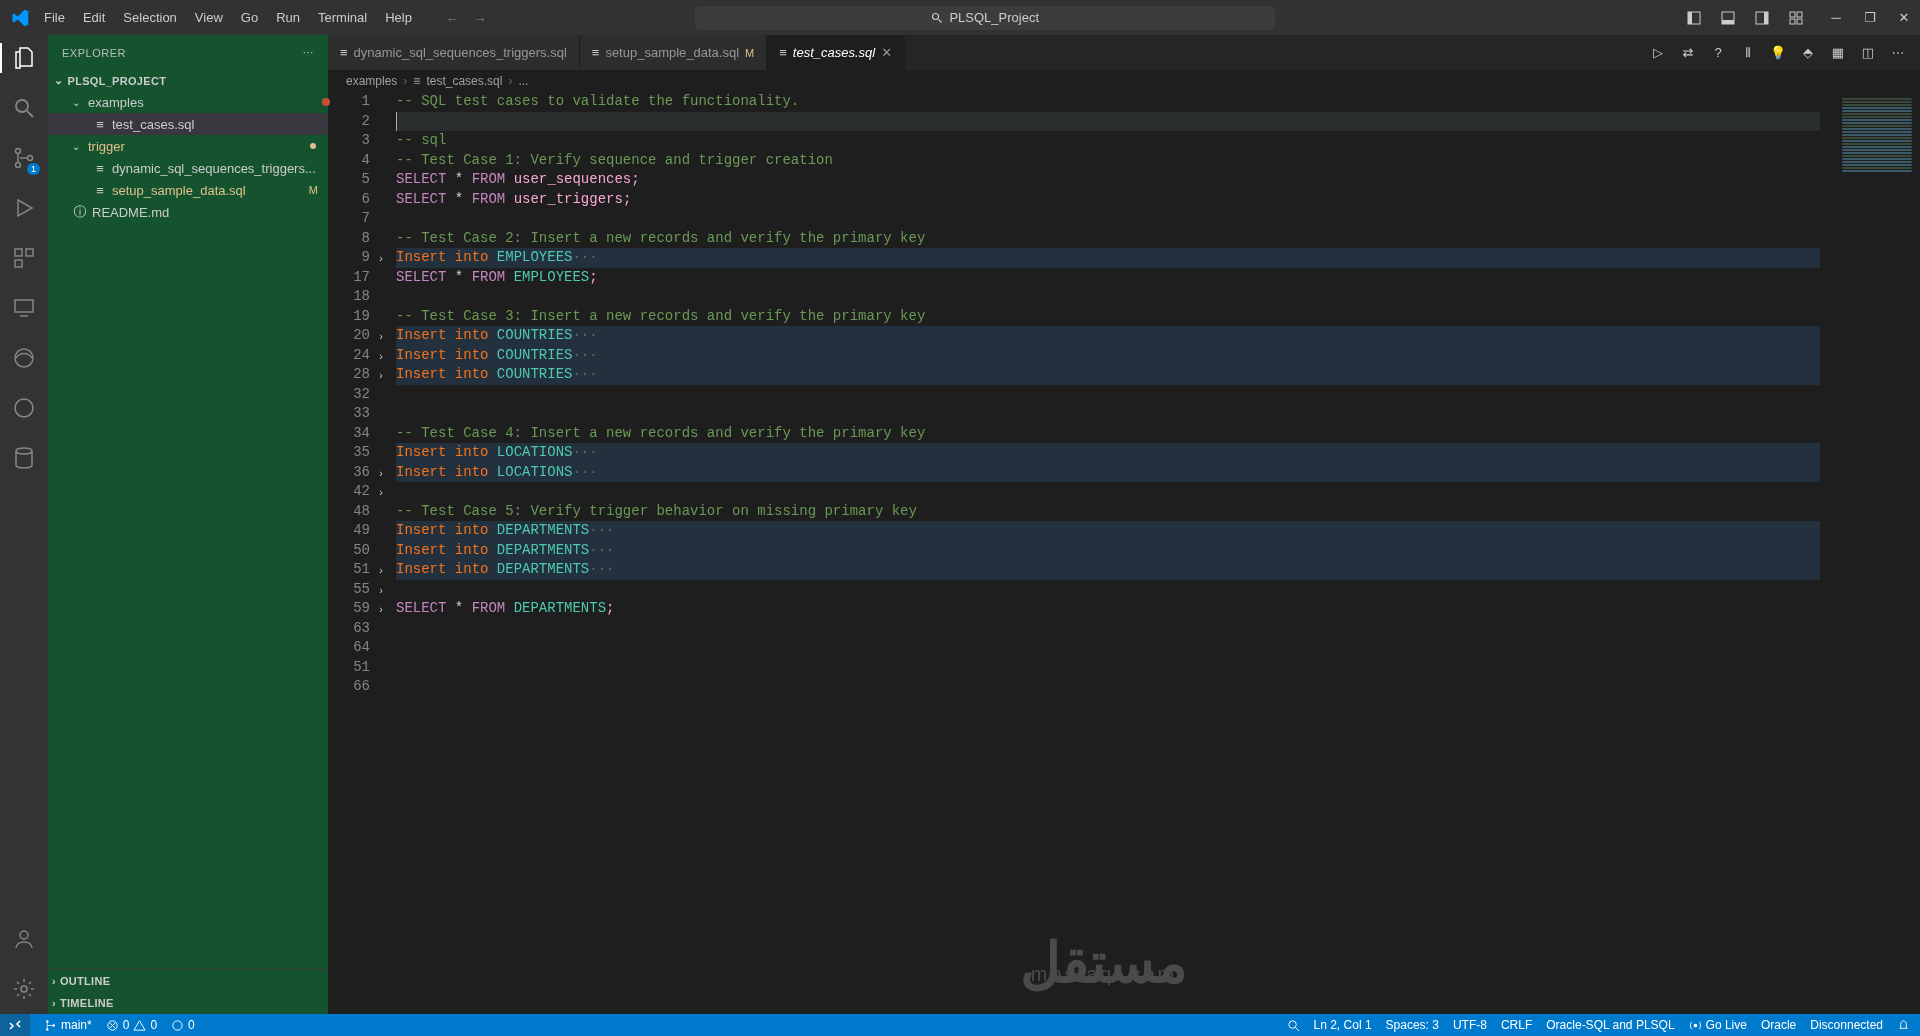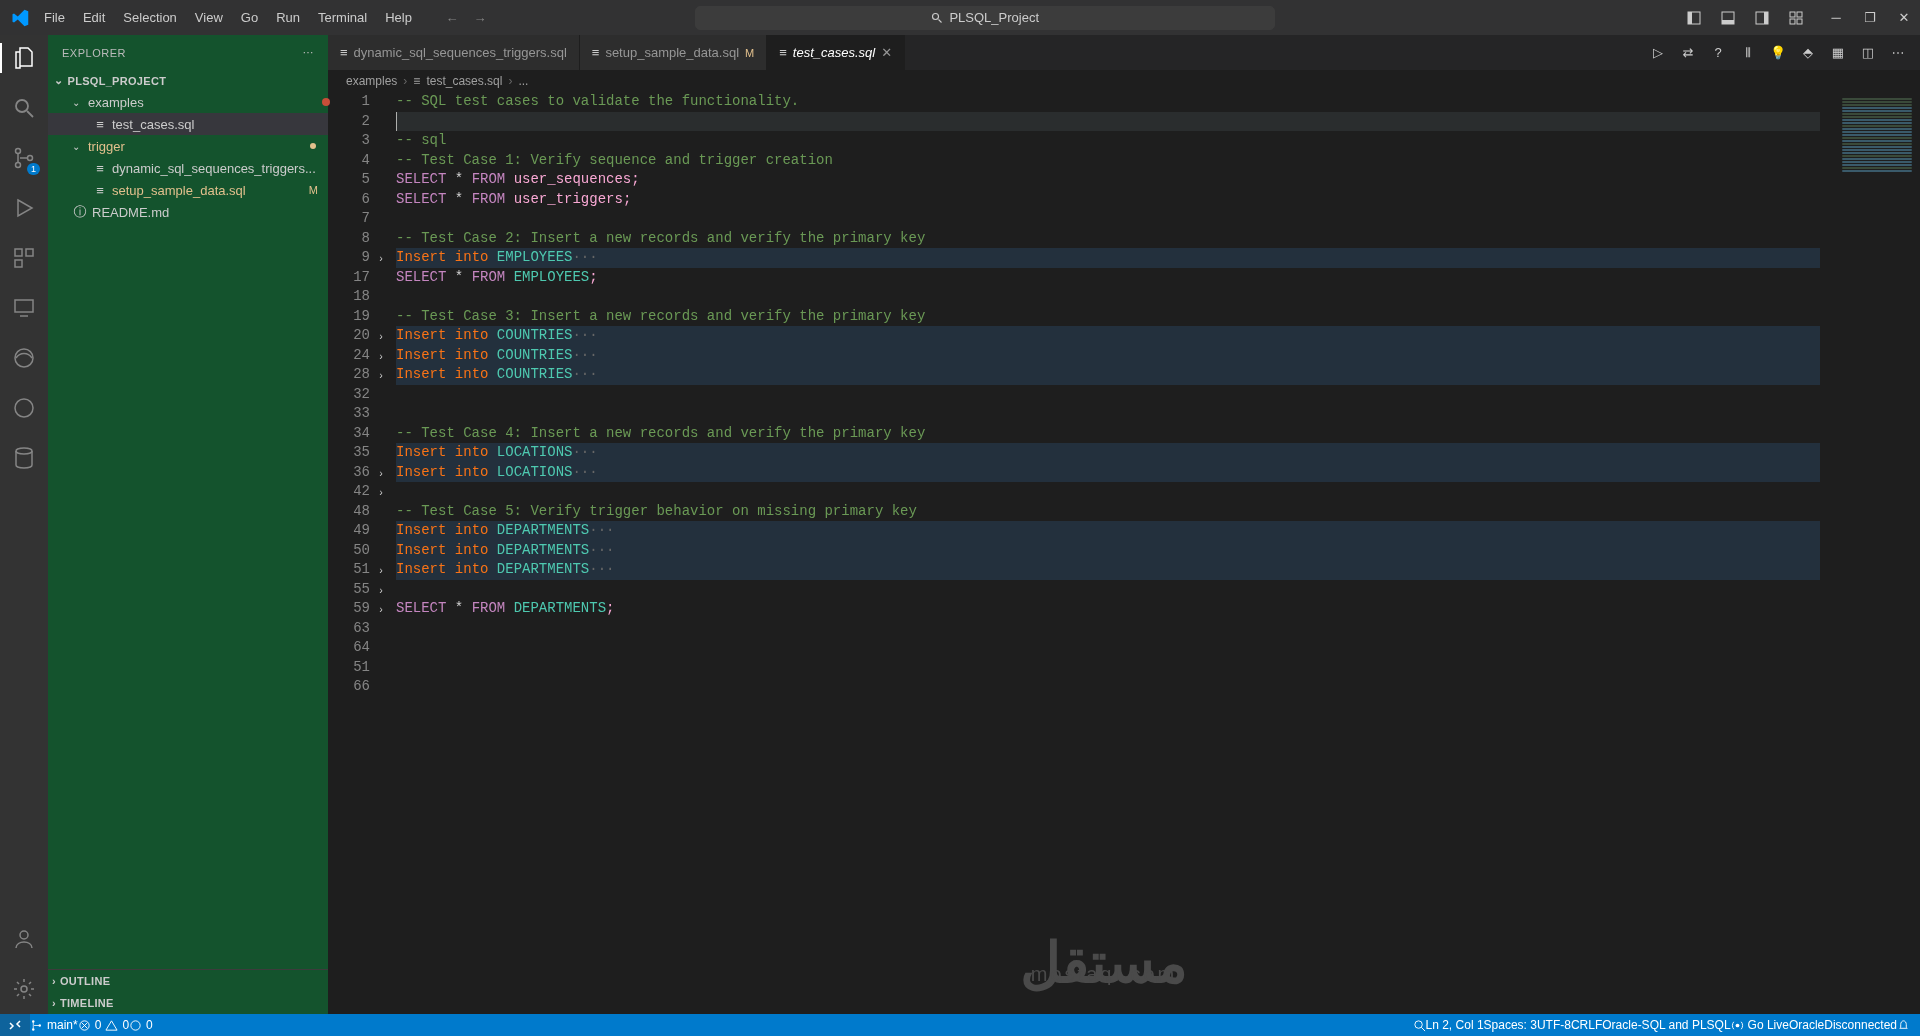--- a/index.html
+++ b/index.html
@@ -122,21 +122,21 @@
   transform:translateX(-50%);
   color:#4a4a4a;
   text-align:center;
   font-family:Arial,sans-serif;
   pointer-events:none;
 }
 .watermark .big { font-size:56px; font-weight:700; letter-spacing:2px;text-align:center;}
 .watermark .small { font-size:20px; letter-spacing:3px; margin-top:-8px;}
 
 
-.statusbar { height:22px; background:#007acc; display:flex; align-items:center; font-size:12px; color:#ffffff; padding:0 10px; }
+.statusbar { height:22px; background:#007acc; display:flex; align-items:center; font-size:12px; color:#ffffff; padding:0 10px; gap:14px;}
 .statusbar .remote { background:#0e639c; margin:-2px 0 -2px -10px; padding:0 8px; height:22px; display:flex; align-items:center;}
 .statusbar .spacer { flex:1;}
 .statusbar .item { display:flex; align-items:center; gap:4px; cursor:pointer;}
 svg { display:block; }
 </style>
 </head>
 <body>
 
 <div class="titlebar">
   <div class="logo">

